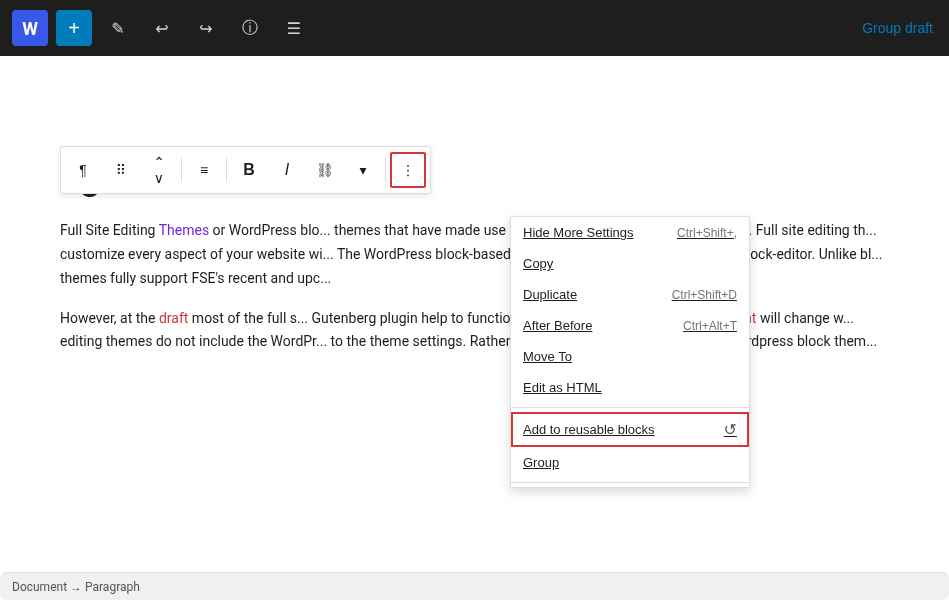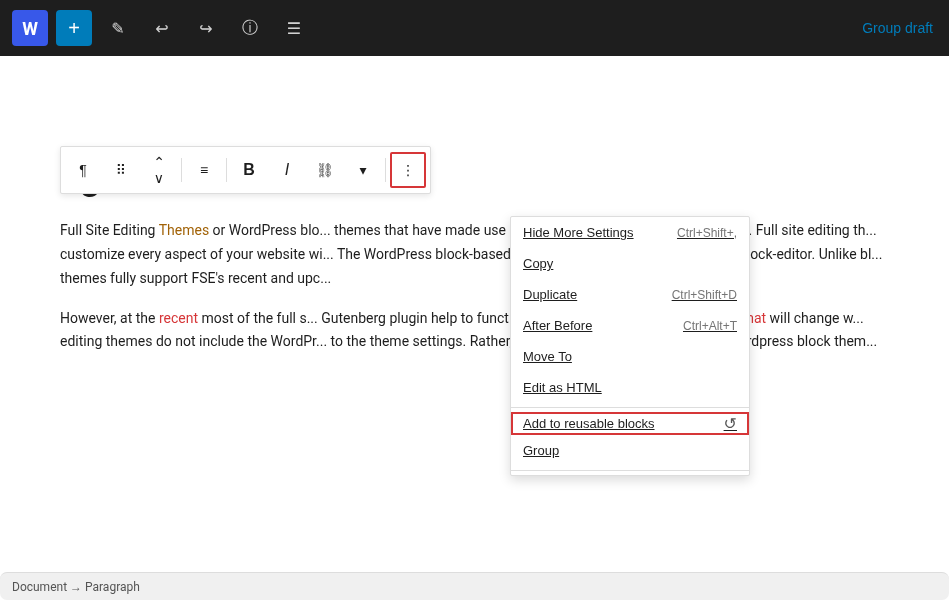--- a/index.html
+++ b/index.html
@@ -149,21 +149,21 @@
       color: #1e1e1e;
       line-height: 1.7;
     }
     .post-content p {
       margin-bottom: 16px;
     }
     .post-content .highlight {
       color: #d63638;
     }
     .post-content .link-text {
-      color: #a16207;
+      color: #6d28d9;
       text-decoration: none;
     }
 
     
     .breadcrumb {
       position: absolute;
       bottom: 0;
       left: 0;
       right: 0;
       height: 28px;
@@ -198,21 +198,21 @@
       font-size: 13px;
       color: #1e1e1e;
       border: none;
       background: transparent;
       width: 100%;
       text-align: right;
       text-decoration: underline;
     }
     .menu-item.highlighted {
       border: 2px solid #d63638;
-      padding: 0 10px;
+      padding: 6px 10px;
     }
     .menu-item-shortcut {
       color: #757575;
       font-size: 12px;
       margin-left: 8px;
       white-space: nowrap;
     }
     .menu-divider {
       height: 1px;
       background: #ddd;
@@ -267,21 +267,21 @@
       <p>
         Full Site Editing <span class="link-text">Themes</span> or WordPress blo... 
         themes that have made use of the WordPr... 
         site editing experience. Full site editing th... 
         customize every aspect of your website wi... 
         The WordPress block-based themes differ ... 
         support WordPress block-editor. Unlike bl... 
         themes fully support FSE's recent and upc...
       </p>
       <p>
-        However, at the <span class="highlight">recent</span> most of the full s... 
+        However, at the <span class="highlight">draft</span> most of the full s... 
         Gutenberg plugin help to function. As the ... 
         experimental stage but, <span class="highlight">that</span> will change w... 
         editing themes do not include the WordPr... 
         to the theme settings. Rather, they use <span class="highlight">the</span>... 
         customization. The wordpress block them...
       </p>
     </div>
 
     <div class="context-menu">
       <button class="menu-item">

